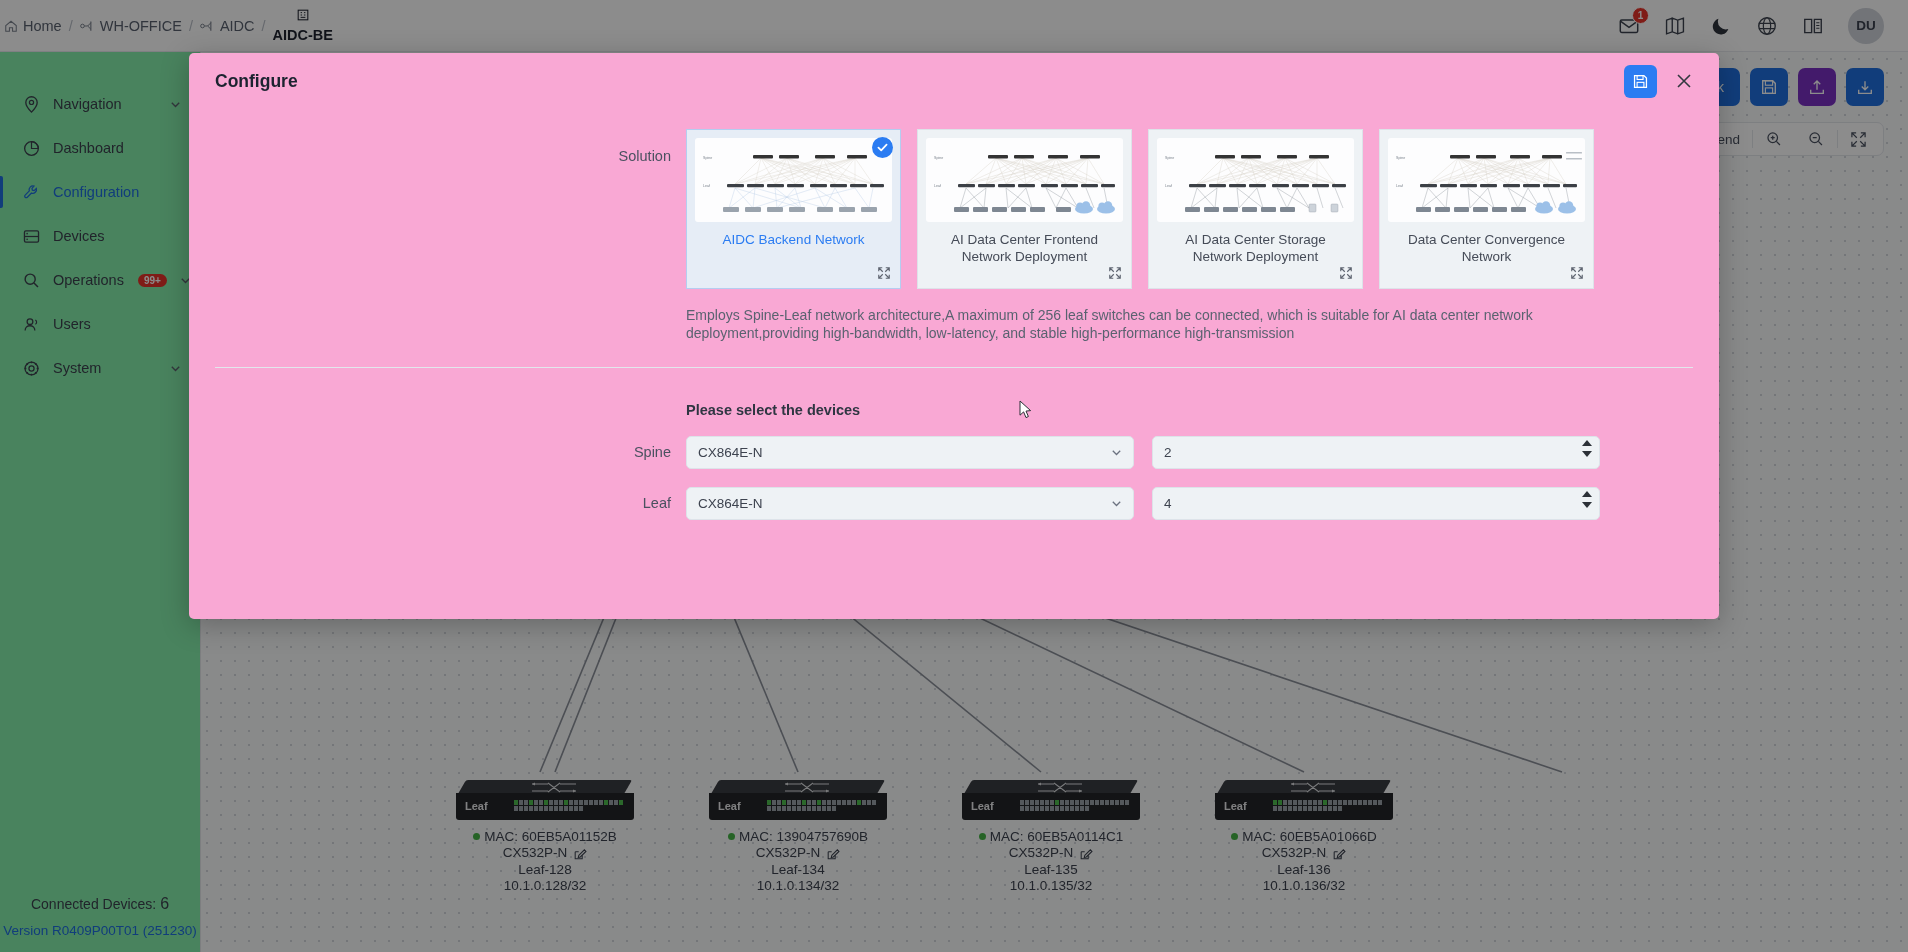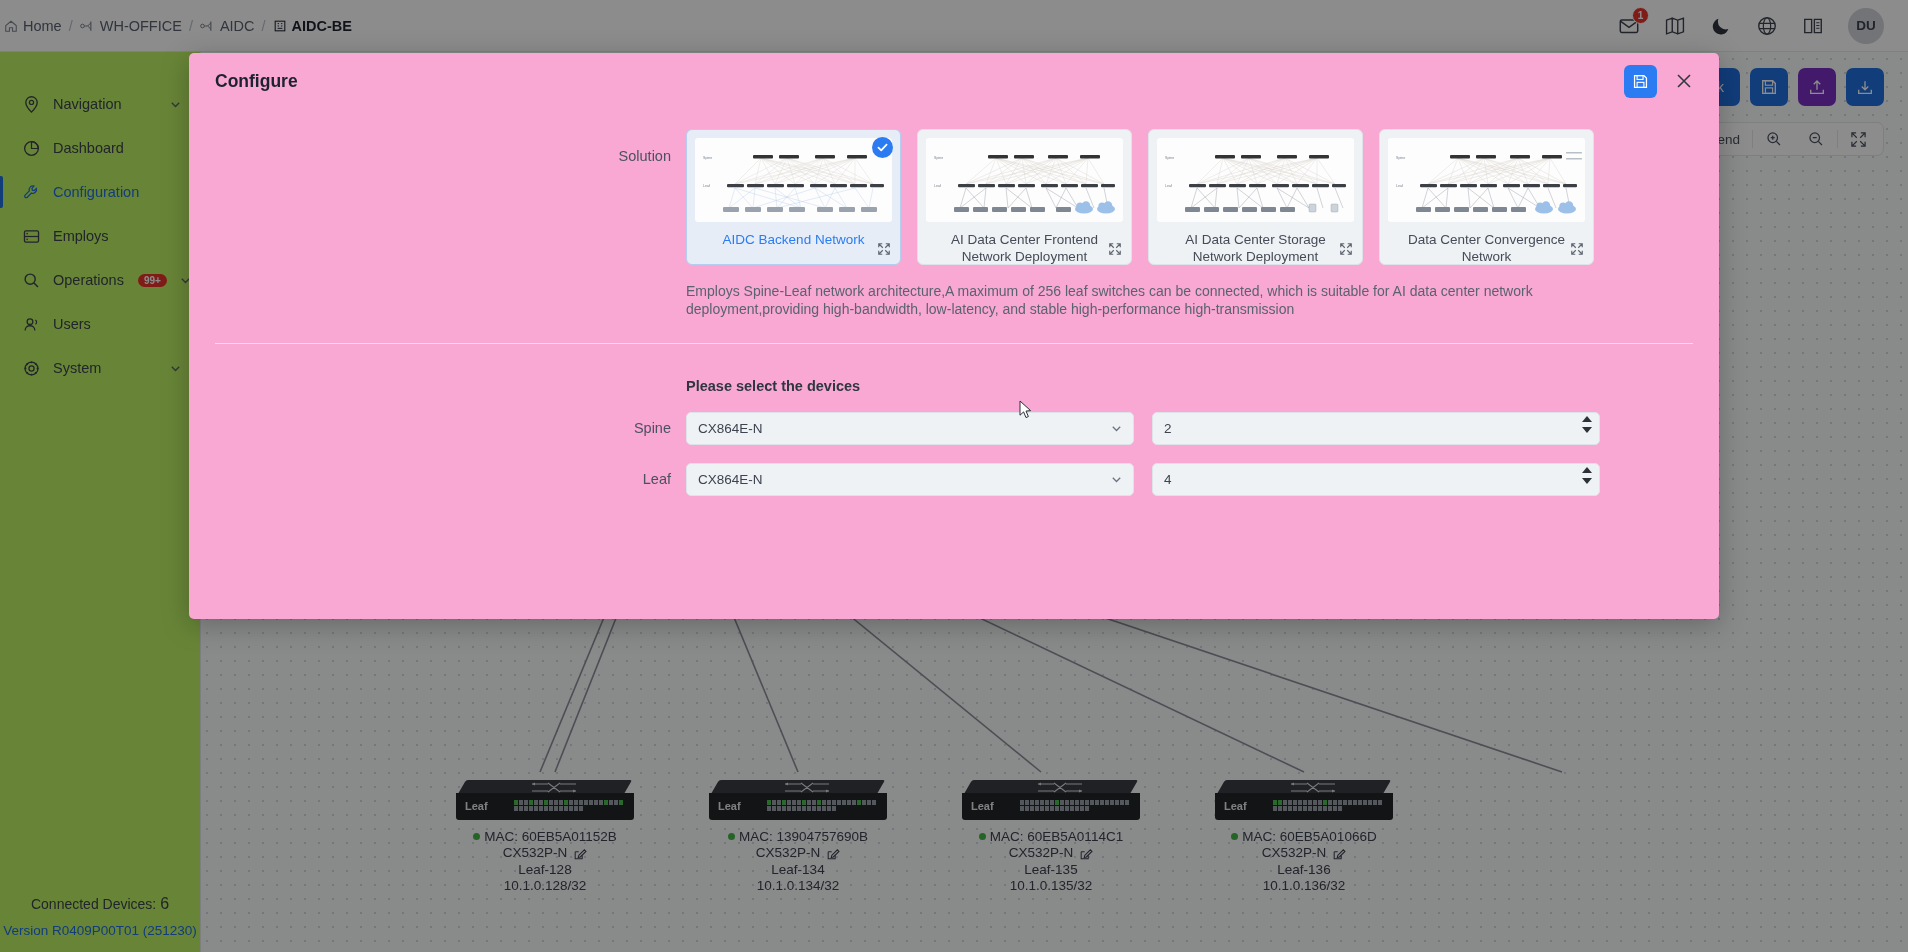--- a/index.html
+++ b/index.html
@@ -28,42 +28,42 @@
   .logo-text {
     position: absolute; top: 18px; left: 0; width: 56px; text-align: center;
     font-size: 9px; font-weight: bold; color: #1b3a7a; letter-spacing: -.2px;
   }
   .breadcrumb {
     display: flex; align-items: center; gap: 5px; font-size: 14.5px;
     color: #5a6270; padding-left: 4px;
   }
   .breadcrumb .sep { color: #b9bec7; margin: 0 2px; }
   .breadcrumb .crumb { display: inline-flex; align-items: center; gap: 5px; }
-  .breadcrumb .crumb.current { color: #1f2430; font-weight: bold; }
+  .breadcrumb .crumb.current { color: #1f2430; font-weight: bold; flex-direction: column; }
   .topbar-right {
     margin-left: auto; display: flex; align-items: center; gap: 24px;
     padding-right: 24px;
   }
   .ic { width: 22px; height: 22px; color: #3d434f; position: relative; display:block; }
   .badge {
     position: absolute; top: -8px; right: -9px; min-width: 17px; height: 17px;
     background: #e8332a; color: #fff; border-radius: 9px; font-size: 10px;
     display: flex; align-items: center; justify-content: center; padding: 0 4px;
     border: 1.5px solid #fff; font-weight: 600;
   }
   .avatar {
     width: 36px; height: 36px; border-radius: 50%; background: #cfd3da;
     display: flex; align-items: center; justify-content: center;
     font-size: 13.5px; font-weight: 600; color: #3c4350;
   }
 
   
   .sidebar {
     position: absolute; top: 52px; left: 0; width: 200px; bottom: 0;
-    background: #bef264; padding-top: 30px; z-index: 2;
+    background: #86efac; padding-top: 30px; z-index: 2;
   }
   .side-item {
     position: relative; height: 44px; display: flex; align-items: center;
     gap: 12px; padding-left: 22px; font-size: 14.5px; color: #3d434f;
     cursor: pointer; margin-bottom: 0;
   }
   .side-item .label { flex: 0 0 auto; }
   .side-item.active { color: #1f6fe0; }
   .side-item.active::before {
     content: ""; position: absolute; left: 0; top: 6px; bottom: 6px;
@@ -171,21 +171,21 @@
 
   .modal-body { flex: 1; padding: 0; position: relative; overflow: hidden; }
 
   .row-solution { display: flex; padding: 20px 0 0 0; }
   .row-label {
     width: 497px; text-align: right; padding-right: 15px; font-size: 14.5px;
     color: #4a5160; flex: 0 0 497px; padding-top: 19px;
   }
   .cards { display: flex; gap: 16px; }
   .card {
-    width: 215px; height: 136px; border: 1px solid #dde3e9; border-radius: 6px;
+    width: 215px; height: 160px; border: 1px solid #dde3e9; border-radius: 0;
     background: #eef2f5; position: relative; padding: 8px 8px 0 8px;
   }
   .card.selected { border: 1px solid #b4cdf0; background: #e6edf6; }
   .card-thumb {
     width: 100%; height: 84px; background: #fdfdfe; border-radius: 3px;
     overflow: hidden; position: relative;
   }
   .card-name {
     text-align: center; font-size: 13.5px; color: #454b57; line-height: 1.28;
     padding: 9px 14px 0 14px;
@@ -332,21 +332,21 @@
             </svg></span>
         <span class="label">Configuration</span>
       </div>
       <div class="side-item">
         <span class="sico"><svg width="19" height="19" viewBox="0 0 20 20">
               <rect x="2.6" y="4" width="14.8" height="12" rx="1.4" fill="none" stroke="#3d434f" stroke-width="1.4"></rect>
               <path d="M2.6 10h14.8" stroke="#3d434f" stroke-width="1.3"></path>
               <circle cx="5.4" cy="7" r=".85" fill="#3d434f"></circle>
               <circle cx="5.4" cy="13" r=".85" fill="#3d434f"></circle>
             </svg></span>
-        <span class="label">Employs</span>
+        <span class="label">Devices</span>
       </div>
       <div class="side-item">
         <span class="sico"><svg width="19" height="19" viewBox="0 0 20 20">
               <circle cx="8.6" cy="8.6" r="5.3" fill="none" stroke="#3d434f" stroke-width="1.5"></circle>
               <path d="m12.6 12.6 4.2 4.2" stroke="#3d434f" stroke-width="1.6"></path>
             </svg></span>
         <span class="label">Operations</span>
         <span class="ops-badge">99+</span>
         <span class="chev"><svg width="13" height="13" viewBox="0 0 14 14">
               <path d="M3 5.2 7 9.2l4-4" fill="none" stroke="#5c636e" stroke-width="1.5"></path>

